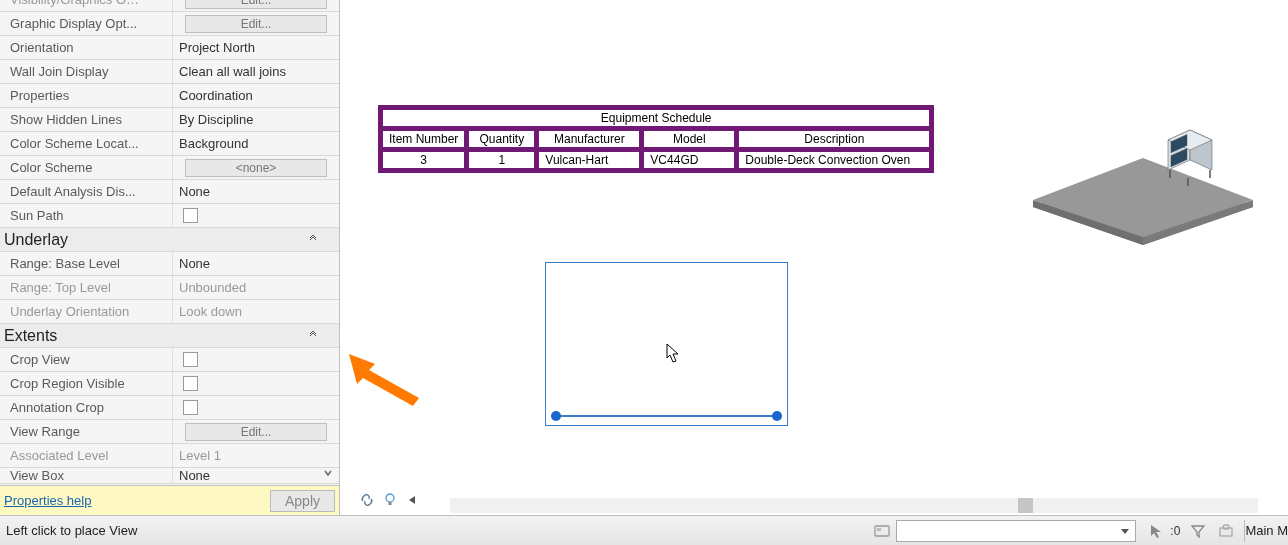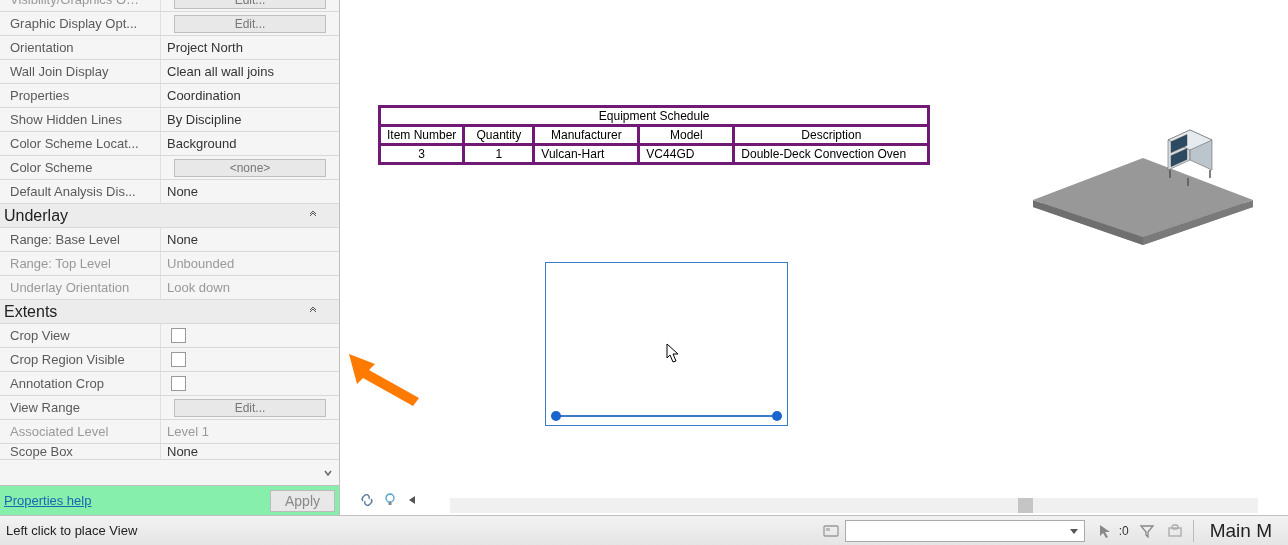--- a/index.html
+++ b/index.html
@@ -39,20 +39,21 @@
     justify-content: center;
   }
   .prop-scroll .prop-row, .prop-scroll .group-header {
     border-bottom: 1px solid #d8d8d8;
   }
   .prop-row {
     display: flex;
     height: 24px;
     line-height: 24px;
     font-size: 13px;
+    gap: 12px;
   }
   .prop-label {
     width: 160px;
     padding-left: 10px;
     color: #5a5a5a;
     white-space: nowrap;
     overflow: hidden;
     text-overflow: ellipsis;
   }
   .prop-value {
@@ -111,21 +112,21 @@
     background: #fff;
     margin-left: 4px;
   }
   .dimmed .prop-label, .dimmed .prop-value { color: #999; }
   .prop-footer {
     height: 30px;
     display: flex;
     align-items: center;
     border-top: 1px solid #c0c0c0;
     padding: 0 4px;
-    background: #86efac;
+    background: #fef9c3;
   }
   .help-link {
     color: #1a66b3;
     text-decoration: underline;
     font-size: 13px;
     cursor: pointer;
   }
   .apply-btn {
     margin-left: auto;
     width: 65px;
@@ -149,21 +150,21 @@
   }
   .schedule-table {
     position: absolute;
     left: 38px;
     top: 105px;
     border-collapse: collapse;
     font-family: Arial, sans-serif;
     font-size: 12px;
   }
   .schedule-table th, .schedule-table td {
-    border: 3px solid #701a75;
+    border: 5px solid #701a75;
     text-align: center;
     padding: 1px 6px;
     height: 18px;
     font-weight: normal;
     white-space: nowrap;
   }
   .schedule-title {
     font-weight: normal;
   }
   .schedule-table td.left { text-align: left; }
@@ -282,23 +283,23 @@
     align-items: center;
     justify-content: center;
     color: #666;
   }
   .status-count {
     font-size: 12px;
     color: #333;
     margin-right: 4px;
   }
   .model-label {
-    font-size: 19px;
+    font-size: 13px;
     color: #222;
-    padding: 0 16px;
+    padding: 0 0;
     border-left: 1px solid #bbb;
     margin-left: 4px;
     height: 22px;
     display: flex;
     align-items: center;
     text-align: center;
   }
 </style>
 </head>
 <body>
@@ -340,20 +341,26 @@
     </div>
     <div class="prop-row">
       <div class="prop-label">Color Scheme</div>
       <div class="prop-value btn-cell">
         <div class="edit-btn">&lt;none&gt;</div>
       </div>
     </div>
     <div class="prop-row">
       <div class="prop-label">Default Analysis Dis...</div>
       <div class="prop-value">None</div>
+    </div>
+    <div class="prop-row">
+      <div class="prop-label">Sun Path</div>
+      <div class="prop-value checkbox-cell">
+        <div class="checkbox-box"></div>
+      </div>
     </div>
 
     <div class="group-header">
       <span>Underlay</span>
       <span class="group-collapse">
         <svg viewBox="0 0 10 10">
             <path d="M2 7 L5 4 L8 7 M2 5 L5 2 L8 5" stroke="#555" fill="none" stroke-width="1"></path>
           </svg>
       </span>
     </div>
@@ -400,21 +407,21 @@
       <div class="prop-label">View Range</div>
       <div class="prop-value btn-cell">
         <div class="edit-btn">Edit...</div>
       </div>
     </div>
     <div class="prop-row dimmed">
       <div class="prop-label">Associated Level</div>
       <div class="prop-value">Level 1</div>
     </div>
     <div class="prop-row" style="height:16px; line-height:16px; overflow:hidden;">
-      <div class="prop-label">Scope Box</div>
+      <div class="prop-label">View Box</div>
       <div class="prop-value">None</div>
     </div>
 
     <div class="scroll-chevron">
       <svg width="10" height="10" viewBox="0 0 10 10">
           <path d="M2 3 L5 7 L8 3" stroke="#666" fill="none" stroke-width="1.5"></path>
         </svg>
     </div>
   </div>
 

